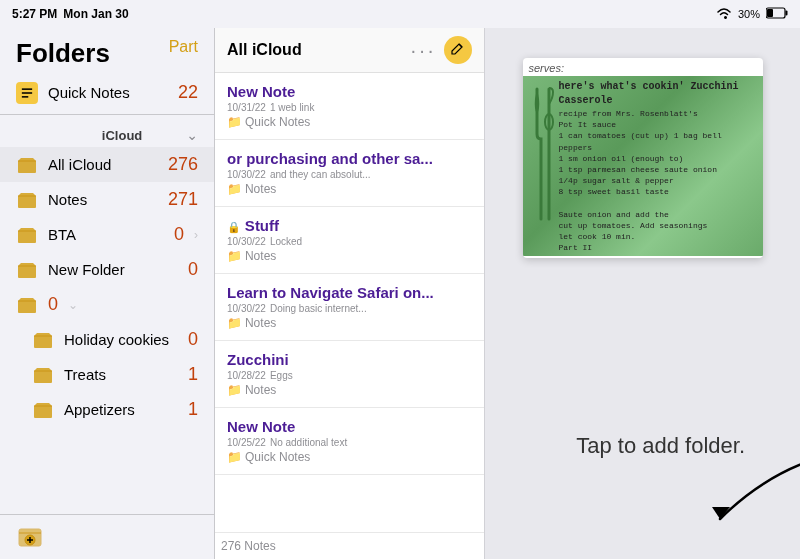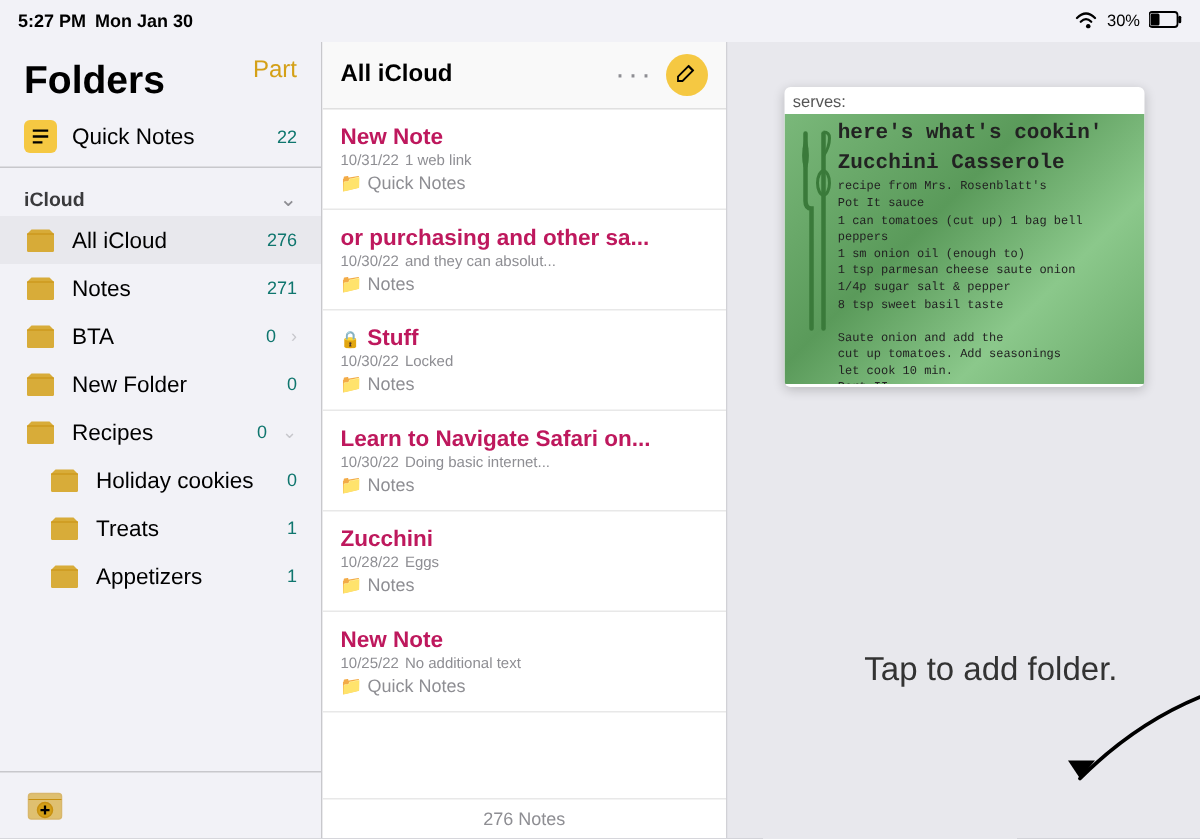--- a/index.html
+++ b/index.html
@@ -93,34 +93,34 @@
 
     .folder-icon svg { width: 22px; height: 18px; }
 
     .folder-name {
       font-size: 15px;
       color: #000;
       flex: 1;
     }
 
     .folder-count {
-      font-size: 12px;
-      color: #0f766e;
+      font-size: 18px;
+      color: #c2410c;
     }
 
     .folder-chevron {
       font-size: 12px;
       color: #c7c7cc;
     }
 
     .folder-row.indented { padding-left: 32px; }
 
     .icloud-section-header {
       display: flex;
-      justify-content: space-between;
+      justify-content: flex-end;
       align-items: center;
       padding: 8px 16px 4px;
       gap: 44px;
     }
 
     .icloud-label {
       font-size: 13px;
       font-weight: 600;
       color: #3a3a3c;
     }
@@ -217,21 +217,21 @@
 
     .note-item {
       padding: 10px 12px;
       border-bottom: 1px solid #e8e8e8;
       cursor: pointer;
     }
 
     .note-item-title {
       font-size: 15px;
       font-weight: 600;
-      color: #be185d;
+      color: #4c1d95;
       margin-bottom: 2px;
       white-space: nowrap;
       overflow: hidden;
       text-overflow: ellipsis;
     }
 
     .note-item-meta {
       font-size: 10px;
       color: #8e8e93;
       margin-bottom: 2px;
@@ -244,21 +244,20 @@
       font-size: 12px;
       color: #8e8e93;
       display: flex;
       align-items: center;
       gap: 3px;
     }
 
     .lock-icon { font-size: 11px; }
 
     .note-list-count {
-      text-align: center;
       padding: 6px;
       font-size: 12px;
       color: #8e8e93;
       border-top: 1px solid #e8e8e8;
     }
 
     
     .right-panel {
       flex: 1;
       background: #e8e8ed;
@@ -278,20 +277,21 @@
       height: 200px;
       overflow: hidden;
       position: relative;
       margin-top: 10px;
     }
 
     .note-preview-serves {
       font-size: 11px;
       color: #555;
       padding: 4px 6px 2px;
+      font-style: italic;
     }
 
     .note-preview-image {
       width: 100%;
       height: 180px;
       background: linear-gradient(135deg, #7ab87a 0%, #5a9a5a 40%, #8bc88b 70%, #6aaa6a 100%);
       position: relative;
       overflow: hidden;
     }
 
@@ -419,21 +419,20 @@
         <span class="folder-count">0</span>
       </div>
 
       <div class="folder-row">
         <div class="folder-icon">
           <svg width="22" height="18" viewBox="0 0 22 18" fill="none">
             <path d="M2 5 L5 2 L17 2 L20 5 L20 16 Q20 17 19 17 L3 17 Q2 17 2 16 Z" fill="#d4a017" opacity="0.85"></path>
             <path d="M2 5 L20 5" stroke="#c89010" stroke-width="0.8"></path>
           </svg>
         </div>
-        <span class="folder-name">Recipes</span>
         <span class="folder-count">0</span>
         <span class="folder-chevron">⌄</span>
       </div>
 
       <div class="folder-row indented">
         <div class="folder-icon">
           <svg width="22" height="18" viewBox="0 0 22 18" fill="none">
             <path d="M2 5 L5 2 L17 2 L20 5 L20 16 Q20 17 19 17 L3 17 Q2 17 2 16 Z" fill="#d4a017" opacity="0.85"></path>
             <path d="M2 5 L20 5" stroke="#c89010" stroke-width="0.8"></path>
           </svg>
@@ -582,21 +581,21 @@
 
         <svg class="utensil-shape" viewBox="0 0 28 140" fill="none">
           <path d="M8 5 L8 50 Q8 55 12 55 L12 135" stroke="#3a7a3a" stroke-width="3" stroke-linecap="round"></path>
           <path d="M8 5 L6 15 Q5 25 8 30 Q11 25 10 15 Z" fill="#3a7a3a"></path>
           <path d="M20 5 L20 135" stroke="#3a7a3a" stroke-width="3" stroke-linecap="round"></path>
           <path d="M20 20 Q24 14 24 8 Q24 4 20 4" stroke="#3a7a3a" stroke-width="2" fill="none"></path>
           <ellipse cx="20" cy="38" rx="4" ry="8" fill="none" stroke="#3a7a3a" stroke-width="2"></ellipse>
         </svg>
 
         <div class="note-preview-text-overlay">
-          <div style="font-weight:bold; font-size:14px;">here's what's cookin' Zucchini Casserole</div>
+          <div style="font-weight:bold; font-size:10px;">here's what's cookin' Zucchini Casserole</div>
           <div>recipe from Mrs. Rosenblatt's</div>
           <div>Pot It sauce</div>
           <div>1 can tomatoes (cut up)  1 bag bell peppers</div>
           <div>1 sm onion    oil (enough to)</div>
           <div>1 tsp parmesan cheese  saute onion</div>
           <div>1/4p sugar    salt &amp; pepper</div>
           <div>8 tsp sweet basil   taste</div>
           <div>&nbsp;</div>
           <div>Saute onion and add the</div>
           <div>cut up tomatoes. Add seasonings</div>

